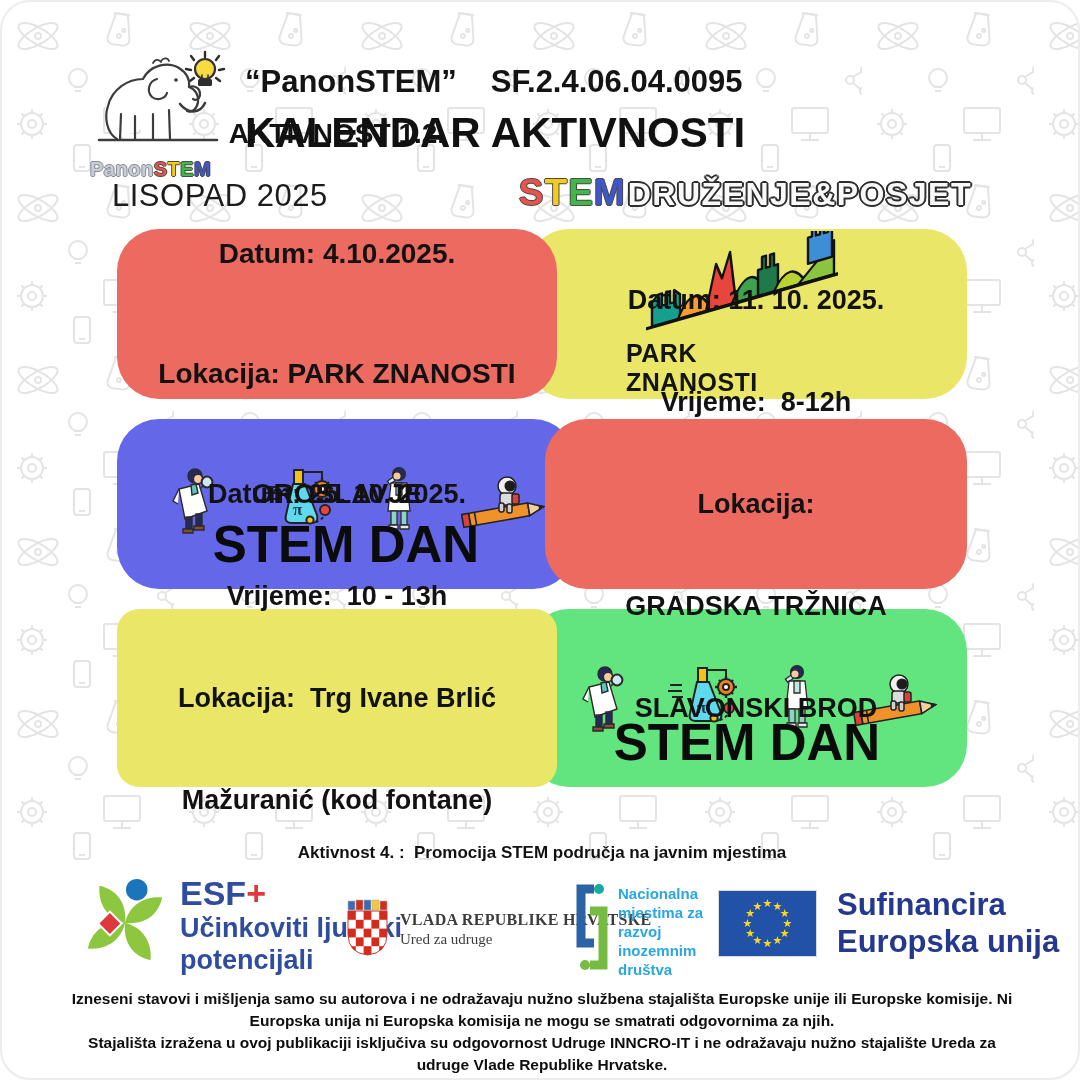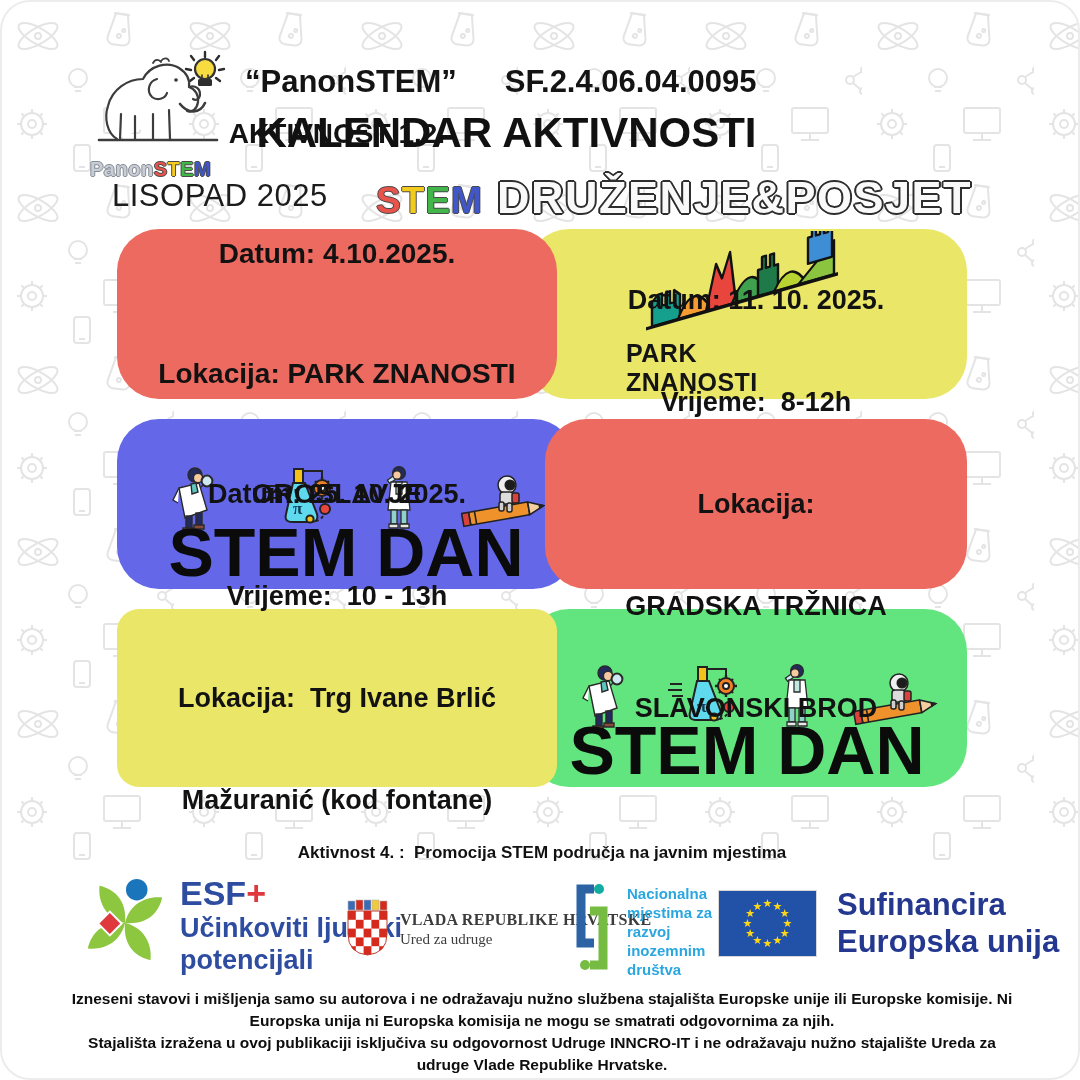--- a/index.html
+++ b/index.html
@@ -12,29 +12,29 @@
 
   .layer { position:absolute; z-index:2; }
 
   
   .logo-block { left:88px; top:48px; width:150px; text-align:left; }
   .brand-text { font-size:20px; font-weight:bold; letter-spacing:0.5px; margin-top:-4px; }
   .brand-prefix { color:#c9ced6; text-shadow:-1px 0 #868c96,1px 0 #868c96,0 -1px #868c96,0 1px #868c96; }
   .cletter { text-shadow:-1px 0 #4a4a4a,1px 0 #4a4a4a,0 -1px #4a4a4a,0 1px #4a4a4a; }
 
   .titles { left:243px; top:62px; }
-  .title-row { display:flex; gap:48px; font-size:31px; font-weight:bold; color:#141414; white-space:pre; }
+  .title-row { display:flex; gap:34px; font-size:31px; font-weight:bold; color:#141414; white-space:pre; }
   .subtitle { font-size:42px; font-weight:bold; color:#111; margin-top:9px; letter-spacing:0px;text-align:right; }
 
   .month { left:110px; top:176px; font-size:31px; color:#1c1c1c; font-weight:400; letter-spacing:0.5px; }
 
   .event-title { right:106px; top:170px; display:flex; align-items:baseline; font-weight:bold; }
   .event-stem { font-size:37px; display:flex; }
   .event-stem span { margin-right:1px; }
-  .event-suffix { font-size:45px; margin-left:14px; letter-spacing:1.5px; color:#f9f9f9;
+  .event-suffix { font-size:32px; margin-left:2px; letter-spacing:1.5px; color:#f9f9f9;
     text-shadow:-2px 0 #2e2e2e,2px 0 #2e2e2e,0 -2px #2e2e2e,0 2px #2e2e2e,
                 -1.4px -1.4px #2e2e2e,1.4px -1.4px #2e2e2e,-1.4px 1.4px #2e2e2e,1.4px 1.4px #2e2e2e; }
 
   
   .rows { left:115px; top:227px; width:850px; }
   .row { display:flex; position:relative; margin-bottom:20px; }
   .row-1, .row-2 { height:170px; }
   .row-3 { height:178px; }
   .box { border-radius:42px; position:relative; display:flex; flex-direction:column;
          justify-content:center; align-items:center; }
@@ -48,38 +48,38 @@
   .box-lines { text-align:center; font-weight:bold; color:#121212; white-space:pre-wrap; }
   .lh-4 { font-size:28px; line-height:40px; }
   .lh-5 { font-size:27px; line-height:34px; }
 
   .park-wrap { display:flex; flex-direction:column; align-items:flex-start; }
   .park-text { font-size:25px; font-weight:bold; letter-spacing:0.5px; line-height:1.15; color:#141414; margin-top:4px; margin-left:4px; }
 
   .stemdan { justify-content:flex-end; overflow:hidden; }
   .sd-icons { width:100%; display:flex; align-items:flex-end; justify-content:space-between;
               padding:0 26px 0 48px; height:86px; }
-  .sd-title { font-size:68px; font-weight:bold; color:#0b0b0b; letter-spacing:0px;
-              line-height:0.95; padding-bottom:4px; margin-top:-14px; white-space:pre; }
+  .sd-title { font-size:51px; font-weight:bold; color:#0b0b0b; letter-spacing:0px;
+              line-height:0.95; padding-bottom:20px; margin-top:-14px; white-space:pre; }
 
   
   .notes { left:0; top:793px; width:1080px; text-align:center; font-size:17px; font-weight:bold;
            color:#111; line-height:23px; padding:0 28px; white-space:pre-wrap; }
 
   
   .footer { left:0; top:872px; width:1080px; height:108px; background:#fff; }
   .esf-group { position:absolute; left:76px; top:2px; display:flex; gap:8px; }
   .esf-text .esf-name { font-size:34px; font-weight:bold; color:#2e4da0; line-height:1; }
   .esf-text .esf-plus { color:#e0393d; }
   .esf-sub { font-size:27px; font-weight:bold; color:#2e4da0; line-height:1.18; margin-top:3px; }
   .vlada-group { position:absolute; left:342px; top:24px; display:flex; gap:10px; align-items:center; }
   .vlada-text { font-family:"Liberation Serif", serif; color:#3c3c3c; }
   .vlada-l1 { font-size:16px; font-weight:bold; letter-spacing:0.3px; }
   .vlada-l2 { font-size:15px; margin-top:2px; }
-  .zaklada-group { position:absolute; left:566px; top:6px; display:flex; gap:11px; align-items:flex-start; }
+  .zaklada-group { position:absolute; left:566px; top:6px; display:flex; gap:2px; align-items:flex-start; }
   .zaklada-text { font-size:15px; font-weight:bold; color:#2ba7df; line-height:19px; padding-top:4px; }
   .eu-group { position:absolute; left:716px; top:12px; display:flex; gap:20px; align-items:center; }
   .eu-text { font-size:31px; font-weight:bold; color:#24388f; line-height:1.2; }
 
   
   .disclaimer { left:0; top:986px; width:1080px; padding:0 62px; text-align:center;
                 font-size:15.5px; font-weight:bold; color:#0e0e0e; line-height:22px; }
   .disclaimer p { margin:0; }
   .esf-link { color:#1155cc; text-decoration:underline; font-weight:bold; }
 </style>

